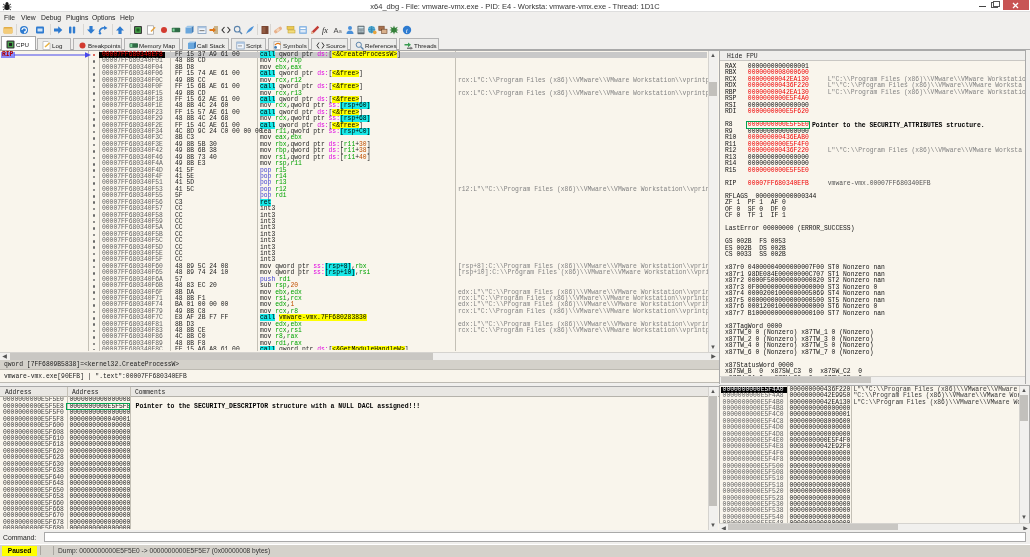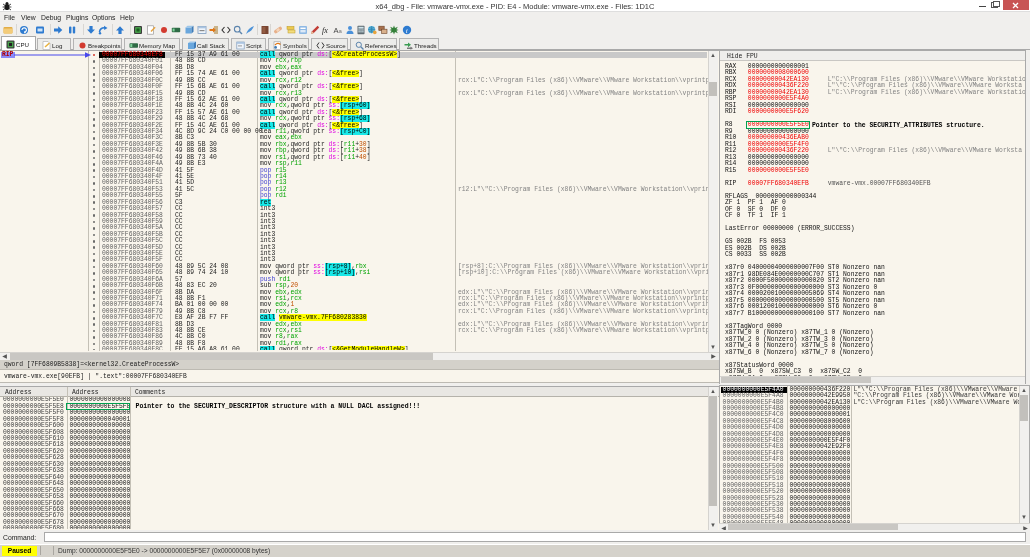--- a/index.html
+++ b/index.html
@@ -20,21 +20,21 @@
 .sel{background:#c9c9c9;}
 </style></head>
 <body>
 
 <div class="abs" style="left:0;top:0;width:1030px;height:12px;background:#ffffff;border-bottom:1px solid #dedede;"></div>
 <svg class="abs" style="left:2px;top:1px" width="10" height="10" viewBox="0 0 10 10">
  <ellipse cx="5" cy="6" rx="2.6" ry="3.1" fill="#1a1a1a"></ellipse>
     <circle cx="5" cy="2.6" r="1.5" fill="#1a1a1a"></circle>
  <path d="M1 3 L3.4 4.6 M9 3 L6.6 4.6 M0.6 6 L2.4 6 M9.4 6 L7.6 6 M1 9 L3.2 7.4 M9 9 L6.8 7.4" stroke="#1a1a1a" stroke-width="0.8" fill="none"></path>
 </svg>
-<div class="abs" style="left:0;top:2px;width:1030px;text-align:center;font-size:7.5px;color:#333;">x64_dbg - File: vmware-vmx.exe - PID: E4 - Module: vmware-vmx.exe - Files: 1D1C</div>
+<div class="abs" style="left:0;top:2px;width:1030px;text-align:center;font-size:7.5px;color:#333;">x64_dbg - File: vmware-vmx.exe - PID: E4 - Worksta: vmware-vmx.exe - Thread: 1D1C</div>
 <div class="abs" style="left:979px;top:5.5px;width:7px;height:1.5px;background:#444;"></div>
 <div class="abs" style="left:991px;top:2px;width:7px;height:6px;border:1px solid #555;background:#fff;"></div>
 <div class="abs" style="left:993px;top:1px;width:7px;height:6px;border:1px solid #555;background:#fff;"></div>
 <div class="abs" style="left:1003px;top:0;width:26px;height:10px;background:#c85454;"></div>
 <svg class="abs" style="left:1012px;top:2px" width="7" height="7" viewBox="0 0 7 7">
     <path d="M1 1 L6 6 M6 1 L1 6" stroke="#fff" stroke-width="1.3"></path>
   </svg>
 
 <div class="abs" style="left:0;top:12px;width:1030px;height:10px;background:#f0efed;"></div>
 <div class="abs" style="left:4px;top:13.5px;font-size:6.8px;color:#222;">File</div>

